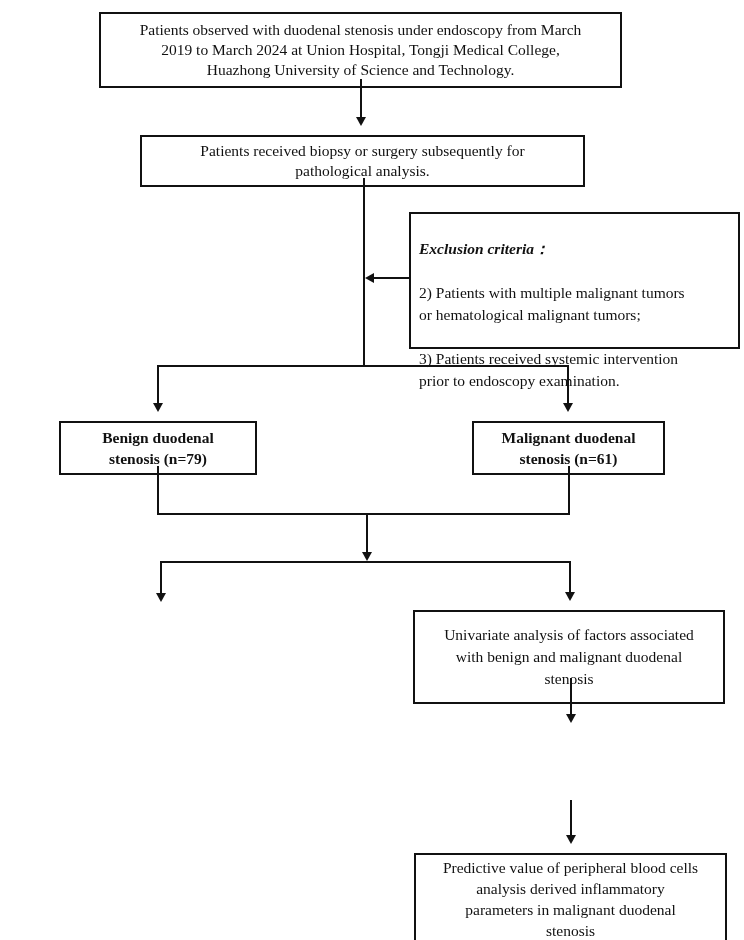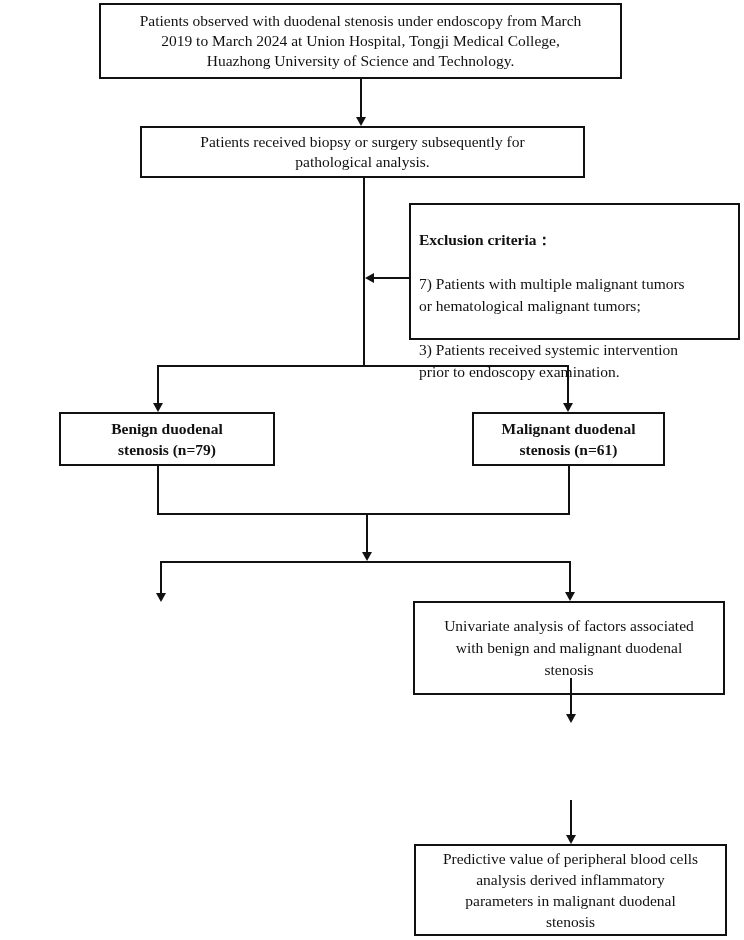--- a/index.html
+++ b/index.html
@@ -12,31 +12,31 @@
     overflow:hidden;
   }
   .node{
     position:absolute;
     box-sizing:border-box;
     border:2px solid #111111;
     background:#ffffff;
     display:flex;align-items:center;justify-content:center;
     text-align:center;
     white-space:pre-line;
-    font-size:15.5px;line-height:20px;
+    font-size:15.5px;line-height:20px;margin-top:9px;
   }
   .node.bold{font-weight:bold;}
   
   .box-enrollment {left:99px;  top:3px;   width:523px; height:76px;}
   .box-biopsy     {left:140px; top:126px; width:445px; height:52px;}
   .box-exclusion  {left:409px; top:203px; width:331px; height:137px;
                    display:block;text-align:left;line-height:22px;
                    padding:2px 7px 0 8px;}
-  .box-exclusion .x-title{font-weight:bold;}
-  .box-benign     {left:59px;  top:412px; width:216px; height:54px; line-height:21px;}
+  .box-exclusion .x-title{font-weight:bold;font-style:italic;}
+  .box-benign     {left:59px;  top:412px; width:198px; height:54px; line-height:21px;}
   .box-malignant  {left:472px; top:412px; width:193px; height:54px; line-height:21px;}
   .box-etiological{left:3px;   top:602px; width:312px; height:51px;}
   .box-univariate {left:413px; top:601px; width:312px; height:94px; line-height:22px;}
   .box-multivariate{left:414px;top:723px; width:313px; height:77px; line-height:22px;}
   .box-predictive {left:414px; top:844px; width:313px; height:92px; line-height:21px;}
   
   .vline{position:absolute;width:2px;background:#111111;}
   .hline{position:absolute;height:2px;background:#111111;}
   .arrow-down{position:absolute;width:0;height:0;
     border-left:5px solid transparent;border-right:5px solid transparent;
@@ -52,21 +52,21 @@
 
   <div class="node box-enrollment">Patients observed with duodenal stenosis under endoscopy from March
 2019 to March 2024 at Union Hospital, Tongji Medical College,
 Huazhong University of Science and Technology.</div>
 
   <div class="node box-biopsy">Patients received biopsy or surgery subsequently for
 pathological analysis.</div>
 
   <div class="node box-exclusion">
     <div class="x-title">Exclusion criteria：</div>
-    <div>7) Patients with multiple malignant tumors
+    <div>2) Patients with multiple malignant tumors
 or hematological malignant tumors;</div>
     <div>3) Patients received systemic intervention
 prior to endoscopy examination.</div>
   </div>
 
   <div class="node bold box-benign">Benign duodenal
 stenosis (n=79)</div>
 
   <div class="node bold box-malignant">Malignant duodenal
 stenosis (n=61)</div>

